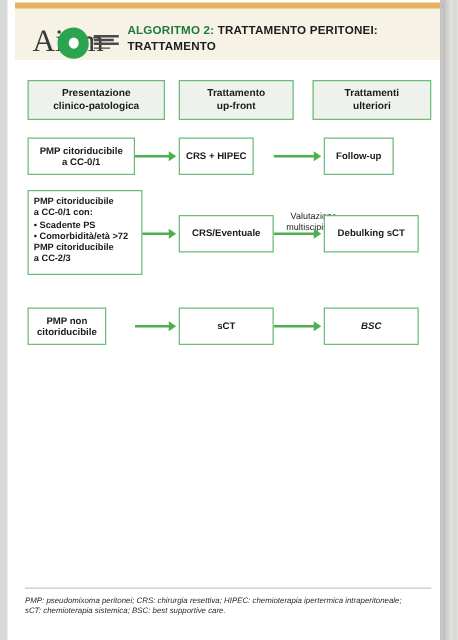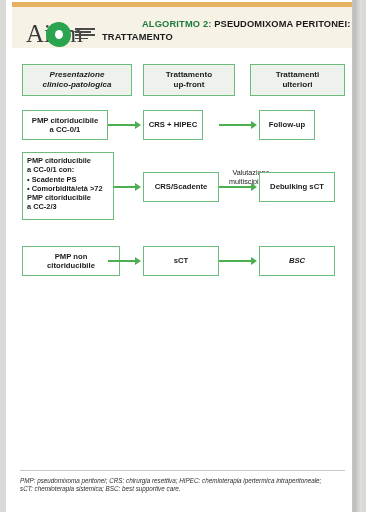--- a/index.html
+++ b/index.html
@@ -111,21 +111,21 @@
   .header-title {
     position: absolute;
     left: 90px; top: 11px;
     width: 255px;
     font-size: 9.3px;
     line-height: 12.6px;
     color: #1b1b1b;
     font-weight: bold;
     letter-spacing: 0.15px;
   }
-  .header-title .algo { color: #1e7a3c; margin-left: 40px; }
+  .header-title .algo { color: #1e7a3c; }
 
   
   .flow { position: absolute; left: 0; top: 0; width: 352px; height: 512px; }
 
   .box {
     position: absolute;
     border: 1.4px solid #6cbd7b;
     background: #ffffff;
     color: #1b1b1b;
     font-size: 7.7px;
@@ -206,28 +206,28 @@
         <div class="logo-blob-hole"></div>
         <div class="logo-lines">
           <i></i>
             <i></i>
             <i></i>
             <i></i>
         </div>
       </div>
 
       <div class="header-title">
-        <span class="algo">ALGORITMO 2:</span><span> PSEUDOMIXOMA PERITONEI:</span><br>
+        <span class="algo">ALGORITMO 2:</span><span> TRATTAMENTO PERITONEI:</span><br>
         <span>TRATTAMENTO</span>
       </div>
     </div>
 
     <div class="flow">
 
-      <div class="box head" style="left:16px; top:64px; width:110px; height:32px;font-style:italic;">
+      <div class="box head" style="left:16px; top:64px; width:110px; height:32px;">
         <span>Presentazione<br>clinico-patologica</span>
       </div>
       <div class="box head" style="left:137px; top:64px; width:92px; height:32px;">
         <span>Trattamento<br>up-front</span>
       </div>
       <div class="box head" style="left:244px; top:64px; width:95px; height:32px;justify-content:center;">
         <span>Trattamenti<br>ulteriori</span>
       </div>
 
       <div class="box" style="left:16px; top:110px; width:86px; height:30px;">
@@ -253,32 +253,32 @@
           <span class="thin">• Scadente PS</span><br>
           <span class="thin">• Comorbidità/età &gt;72</span><br>
           PMP citoriducibile<br>
           a CC-2/3
         </span>
       </div>
       <div class="arrow-line" style="left:108px; top:186px; width:22px;"></div>
       <div class="arrow-head" style="left:129px; top:182.5px;"></div>
 
       <div class="box" style="left:137px; top:172px; width:76px; height:30px;">
-        <span>CRS/Scadente</span>
+        <span>CRS/Eventuale</span>
       </div>
 
       <div class="arrow-label" style="left:209px; top:169px; width:72px;">Valutazione<br>multiscipinare</div>
       <div class="arrow-line" style="left:213px; top:186px; width:33px;"></div>
       <div class="arrow-head" style="left:245px; top:182.5px;"></div>
 
       <div class="box" style="left:253px; top:172px; width:76px; height:30px;">
         <span>Debulking sCT</span>
       </div>
 
-      <div class="box" style="left:16px; top:246px; width:98px; height:30px;">
+      <div class="box" style="left:16px; top:246px; width:63px; height:30px;">
         <span>PMP non<br>citoriducibile</span>
       </div>
       <div class="arrow-line" style="left:102px; top:260px; width:28px;"></div>
       <div class="arrow-head" style="left:129px; top:256.5px;"></div>
 
       <div class="box" style="left:137px; top:246px; width:76px; height:30px;">
         <span>sCT</span>
       </div>
       <div class="arrow-line" style="left:213px; top:260px; width:33px;"></div>
       <div class="arrow-head" style="left:245px; top:256.5px;"></div>

